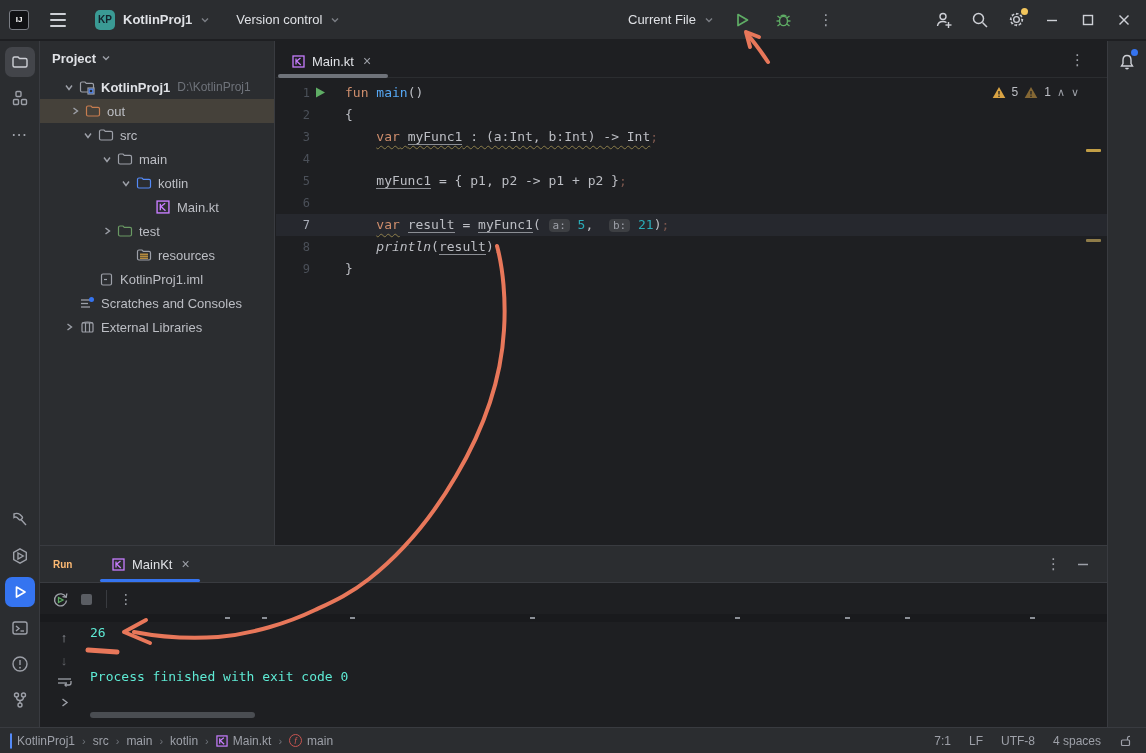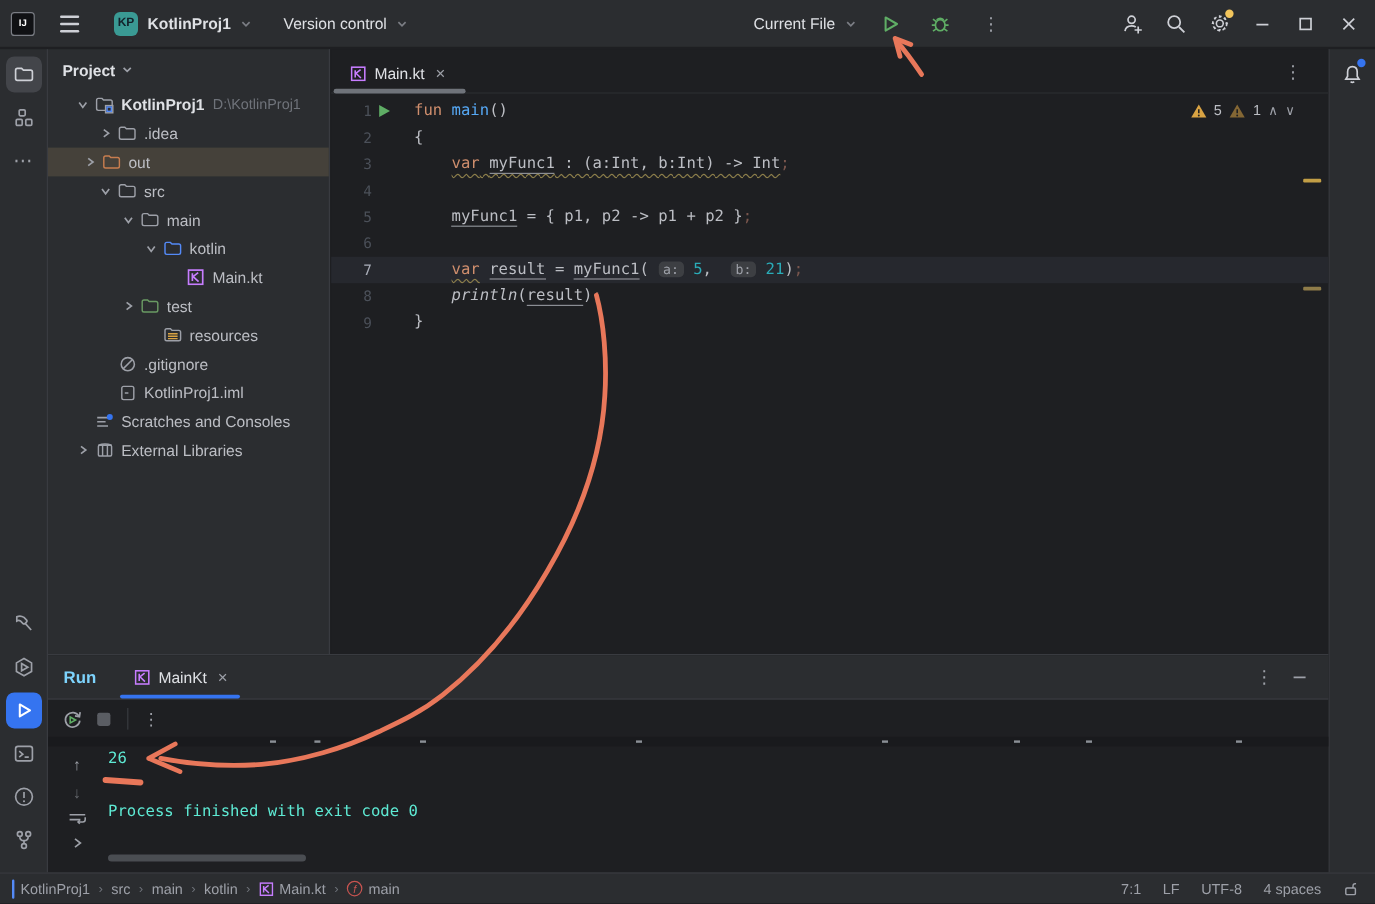--- a/index.html
+++ b/index.html
@@ -77,21 +77,21 @@
   .ww { text-decoration:underline wavy #8C7E4A 1px; text-underline-offset:4px; }
   .hint { background:#3D3F43; color:#9DA0A8; border-radius:4px; padding:0 4px; font-size:11px; }
   .run-gutter-icon { position:absolute; left:38px; }
   .scroll-mark { position:absolute; width:15px; height:3px; border-radius:1px; }
 
   
   #run-panel { position:absolute; left:40px; top:545px; width:1067px; height:182px; background:#1E1F22;
     border-top:1px solid #393B40; }
   #run-header { position:absolute; left:0; top:0; width:100%; height:37px; background:#2B2D30;
     border-bottom:1px solid #393B40; display:flex; align-items:center; }
-  #run-title { margin-left:13px; color:#7dd3fc; font-size:14px; font-weight:bold; }
+  #run-title { margin-left:13px; color:#fdba74; font-size:10px; font-weight:bold; }
   #run-tab { position:absolute; left:60px; top:0; height:36px; display:flex; align-items:center; gap:7px;
     padding:0 12px; color:#DFE1E5; font-size:13px; }
   #run-tab-underline { position:absolute; left:60px; top:33px; width:100px; height:3px; background:#3574F0; border-radius:2px; }
   #run-header-right { position:absolute; right:18px; top:0; height:36px; display:flex; align-items:center; gap:16px; color:#9DA0A8; }
   #run-toolbar { position:absolute; left:0; top:38px; width:100%; height:30px; display:flex; align-items:center; gap:10px; padding-left:12px; }
   .rt-sep { width:1px; height:18px; background:#393B40; margin:0 2px; }
   #console-clip { position:absolute; left:0; top:68px; width:100%; height:8px; background:#191A1D; }
   .clip-dash { position:absolute; top:3px; width:5px; height:2px; background:#8b8f96; }
   #console-gutter { position:absolute; left:0; top:76px; width:48px; height:106px; display:flex; flex-direction:column;
     align-items:center; gap:8px; padding-top:8px; color:#9DA0A8; font-size:13px; }
@@ -305,33 +305,20 @@
           <span class="tree-icon">
             <svg width="16" height="16" viewBox="0 0 16 16" fill="none" stroke="#9DA0A8" stroke-width="1.2">
               <path d="M1.5 4.5 Q1.5 3 3 3 H6 L7.3 4.3 H13 Q14.5 4.3 14.5 5.8 V11.5 Q14.5 13 13 13 H3 Q1.5 13 1.5 11.5 Z"></path>
               <rect x="9" y="9" width="6" height="6" fill="#2B2D30"></rect>
               <rect x="10.2" y="10.2" width="3.6" height="3.6" fill="none" stroke="#548AF7" stroke-width="1.2"></rect>
             </svg>
           </span>
           <span class="tree-label bold">KotlinProj1</span>
           <span class="tree-extra">D:\KotlinProj1</span>
         </div>
-        <div class="tree-row" style="padding-left: 39px;">
-          <span class="tree-chev">
-            <svg width="10" height="10" viewBox="0 0 10 10">
-              <polyline points="3.5,2 7.5,5 3.5,8" fill="none" stroke="#9DA0A8" stroke-width="1.4"></polyline>
-            </svg>
-          </span>
-          <span class="tree-icon">
-            <svg width="16" height="16" viewBox="0 0 16 16" fill="none" stroke="#9DA0A8" stroke-width="1.2">
-              <path d="M1.5 4.5 Q1.5 3 3 3 H6 L7.3 4.3 H13 Q14.5 4.3 14.5 5.8 V11.5 Q14.5 13 13 13 H3 Q1.5 13 1.5 11.5 Z"></path>
-            </svg>
-          </span>
-          <span class="tree-label">.idea</span>
-        </div>
         <div class="tree-row selected" style="padding-left: 26px;">
           <span class="tree-chev">
             <svg width="10" height="10" viewBox="0 0 10 10">
               <polyline points="3.5,2 7.5,5 3.5,8" fill="none" stroke="#9DA0A8" stroke-width="1.4"></polyline>
             </svg>
           </span>
           <span class="tree-icon">
             <svg width="16" height="16" viewBox="0 0 16 16" fill="none" stroke="#C77D4F" stroke-width="1.2">
               <path d="M1.5 4.5 Q1.5 3 3 3 H6 L7.3 4.3 H13 Q14.5 4.3 14.5 5.8 V11.5 Q14.5 13 13 13 H3 Q1.5 13 1.5 11.5 Z"></path>
             </svg>
@@ -404,30 +391,20 @@
           <span class="tree-chev"></span>
           <span class="tree-icon">
             <svg width="16" height="16" viewBox="0 0 16 16" fill="none" stroke="#9DA0A8" stroke-width="1.2">
               <path d="M1.5 4.5 Q1.5 3 3 3 H6 L7.3 4.3 H13 Q14.5 4.3 14.5 5.8 V11.5 Q14.5 13 13 13 H3 Q1.5 13 1.5 11.5 Z"></path>
               <line x1="4" y1="7.2" x2="12" y2="7.2" stroke="#D9A343"></line>
               <line x1="4" y1="9.2" x2="12" y2="9.2" stroke="#D9A343"></line>
               <line x1="4" y1="11.2" x2="12" y2="11.2" stroke="#D9A343"></line>
             </svg>
           </span>
           <span class="tree-label">resources</span>
-        </div>
-        <div class="tree-row" style="padding-left: 39px;">
-          <span class="tree-chev"></span>
-          <span class="tree-icon">
-            <svg width="15" height="15" viewBox="0 0 15 15" fill="none" stroke="#9DA0A8" stroke-width="1.3">
-              <circle cx="7.5" cy="7.5" r="5.5"></circle>
-              <line x1="3.8" y1="11.2" x2="11.2" y2="3.8"></line>
-            </svg>
-          </span>
-          <span class="tree-label">.gitignore</span>
         </div>
         <div class="tree-row" style="padding-left: 39px;">
           <span class="tree-chev"></span>
           <span class="tree-icon">
             <svg width="15" height="15" viewBox="0 0 15 15" fill="none" stroke="#9DA0A8" stroke-width="1.2">
               <rect x="2.5" y="2" width="10" height="11" rx="1.5"></rect>
               <line x1="5" y1="7.5" x2="8" y2="7.5"></line>
             </svg>
           </span>
           <span class="tree-label">KotlinProj1.iml</span>

